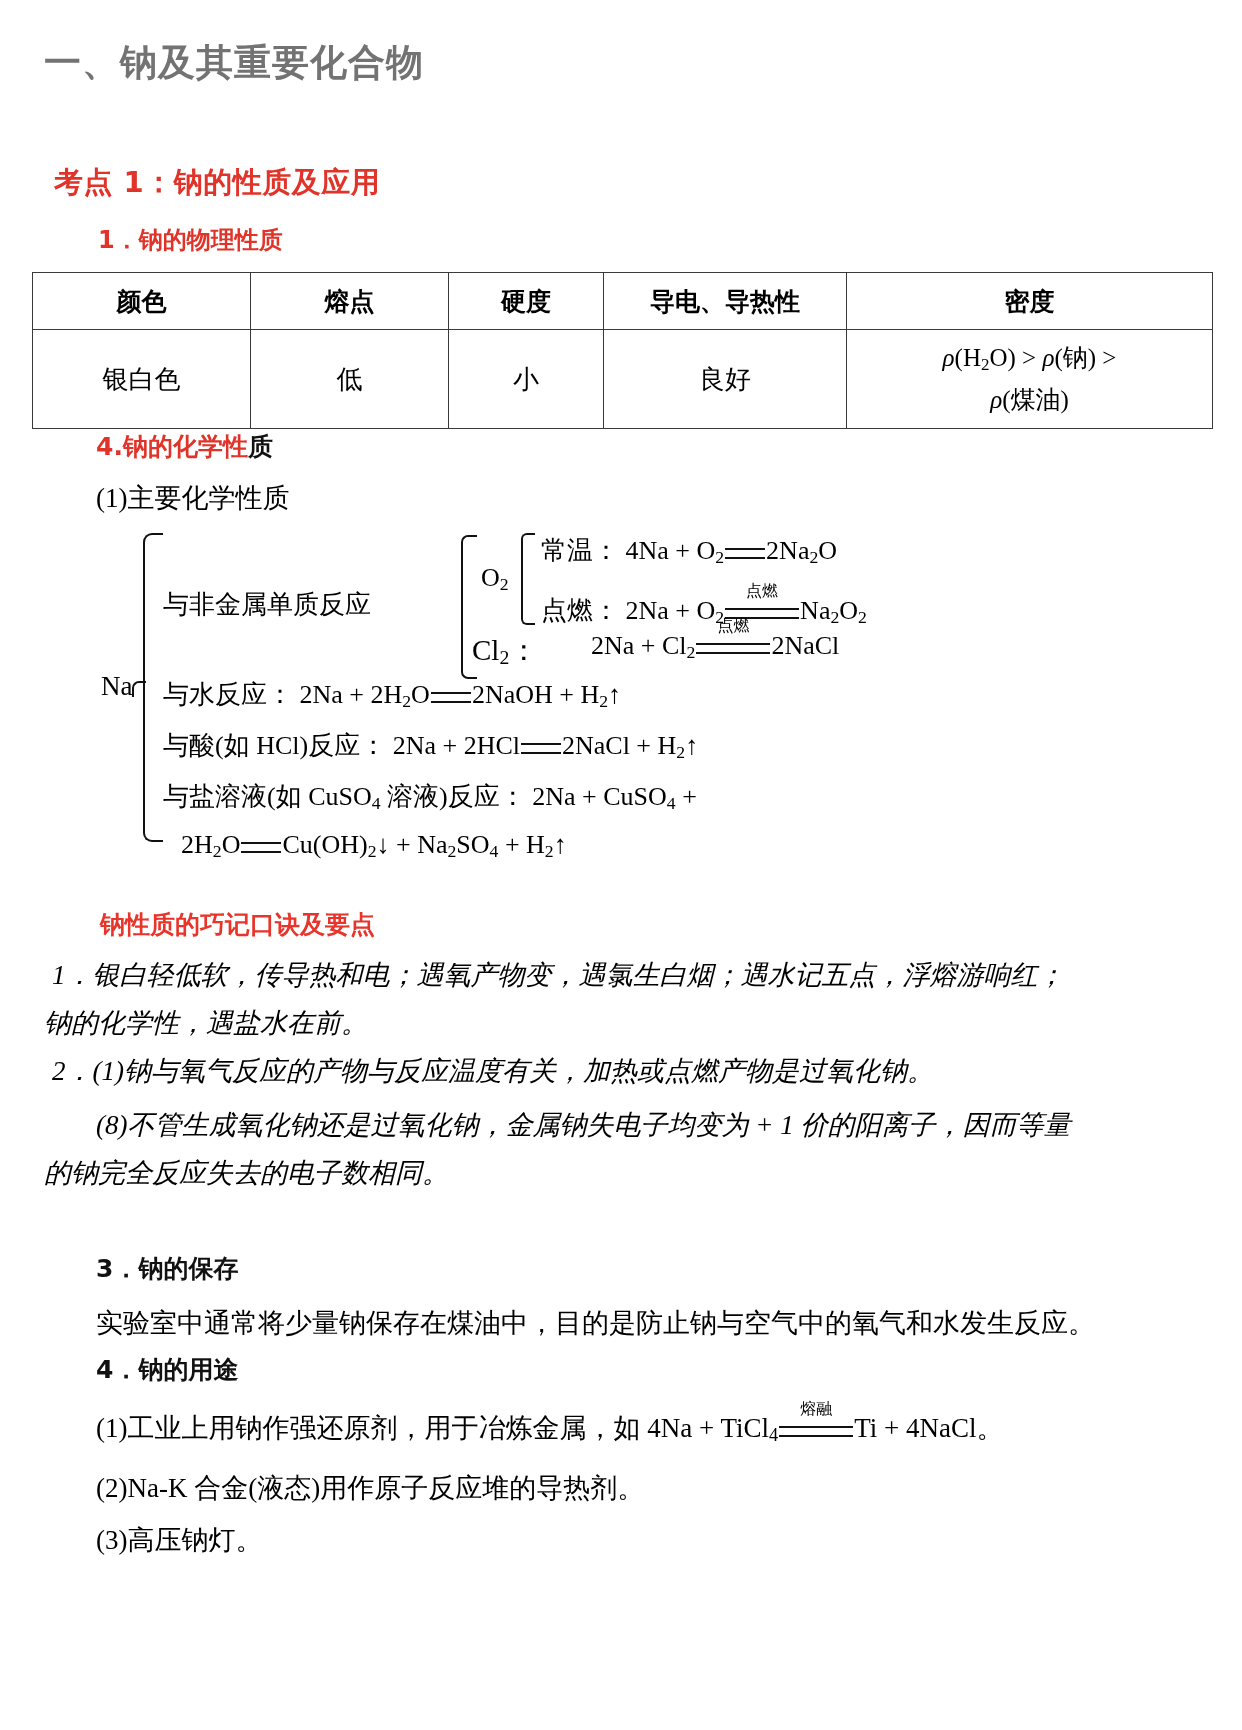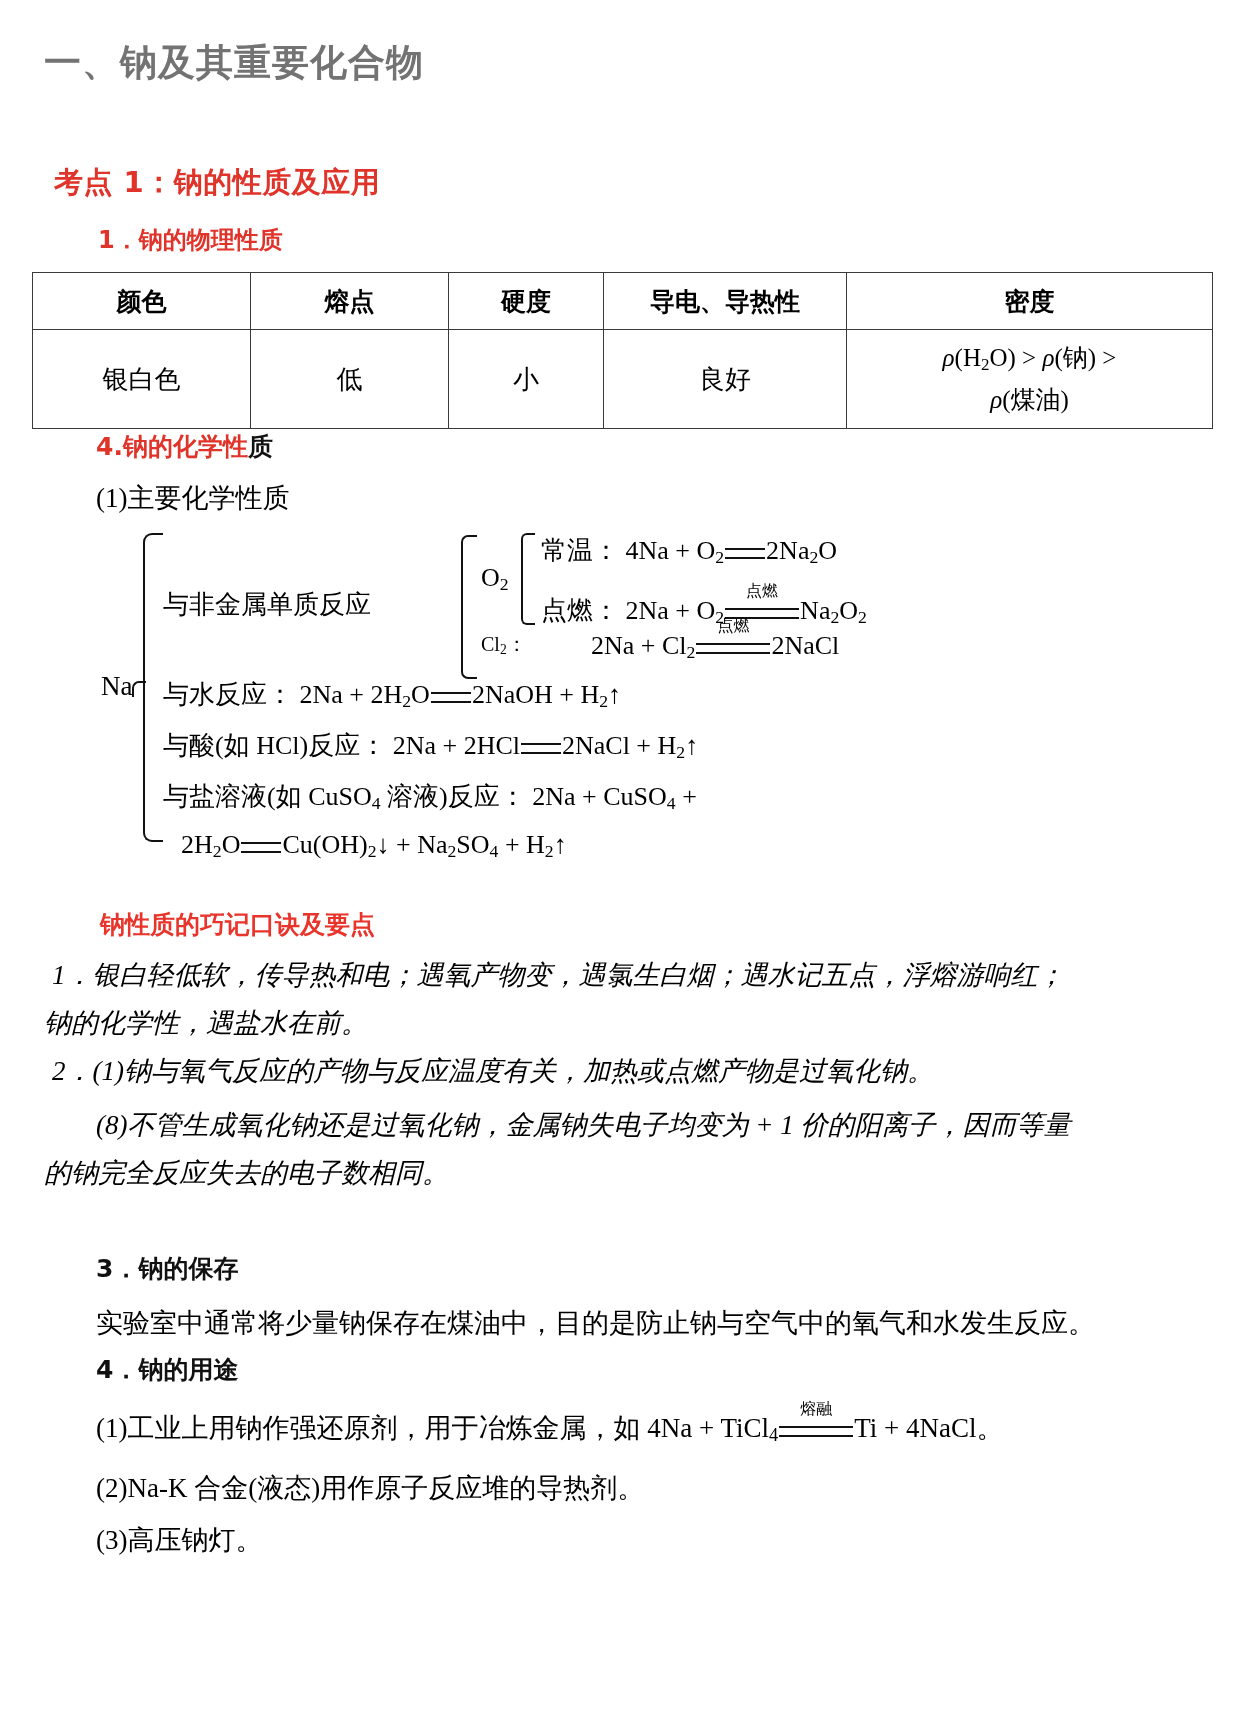--- a/index.html
+++ b/index.html
@@ -183,23 +183,23 @@
     white-space: nowrap;
   }
   .lbl-o2 {
     position: absolute;
     left: 385px;
     top: 38px;
     font-size: 26px;
   }
   .lbl-cl2 {
     position: absolute;
-    left: 385px;
+    left: 376px;
     top: 106px;
-    font-size: 20px;
+    font-size: 29px;
     white-space: nowrap;
   }
   .eqline {
     position: absolute;
     white-space: nowrap;
     font-size: 26px;
   }
   .r1 { left: 445px; top: 8px; }
   .r2 { left: 445px; top: 68px; }
   .r3 { left: 495px; top: 106px; }

